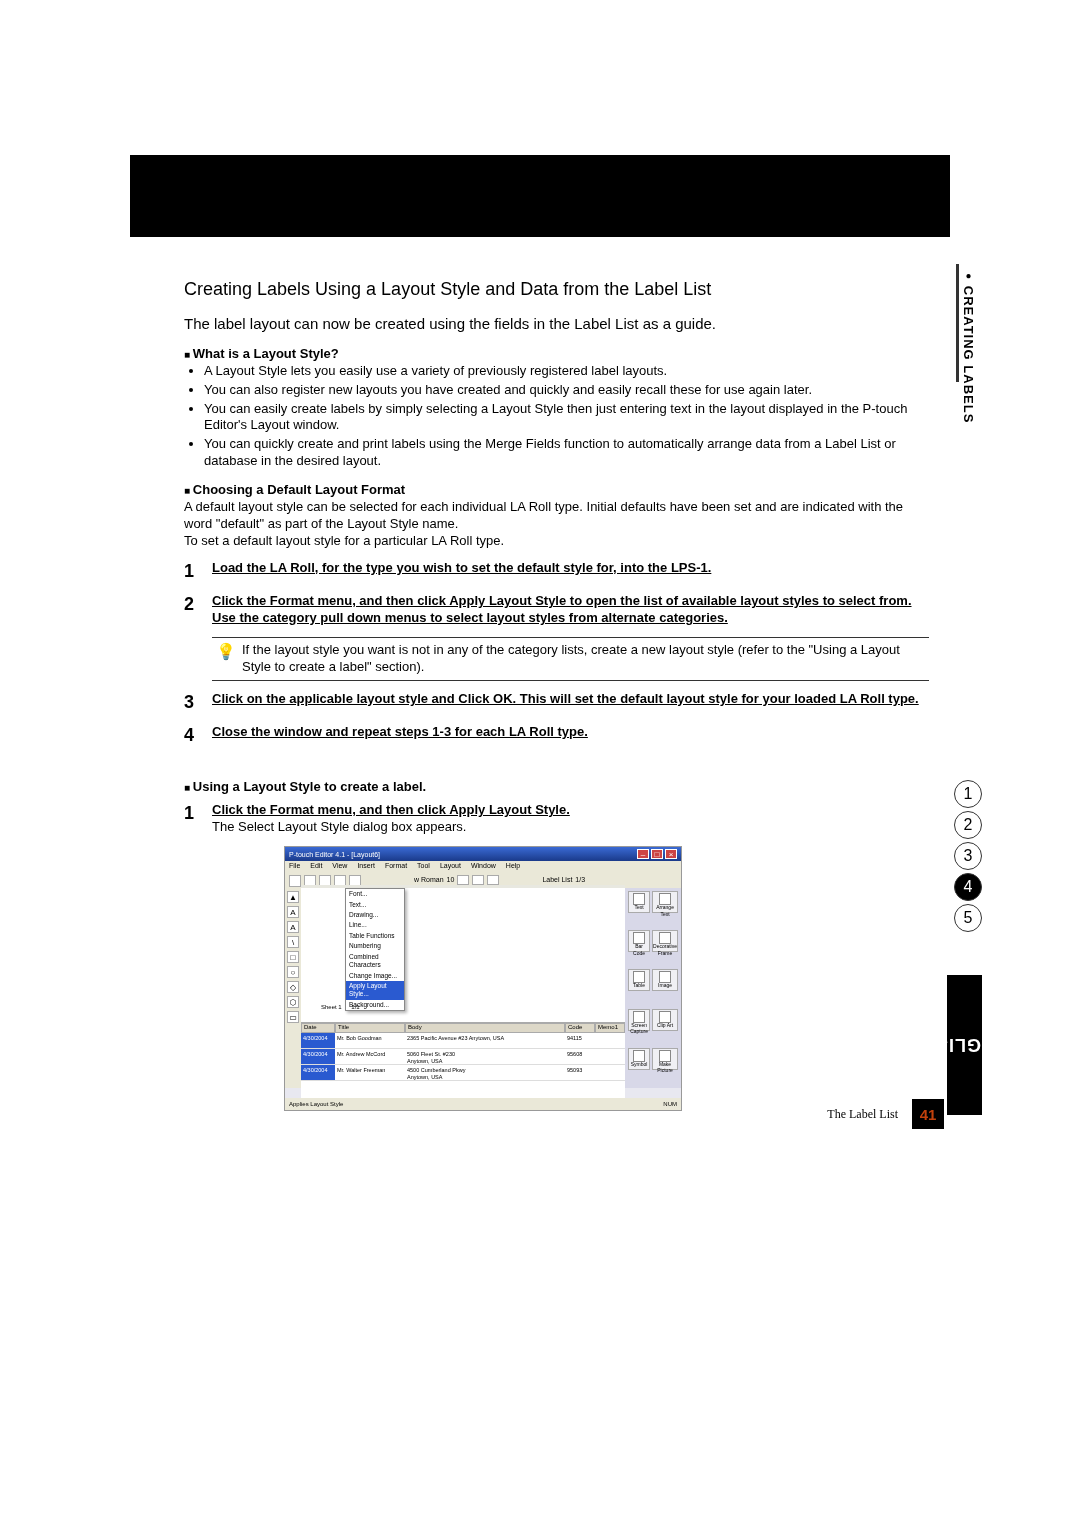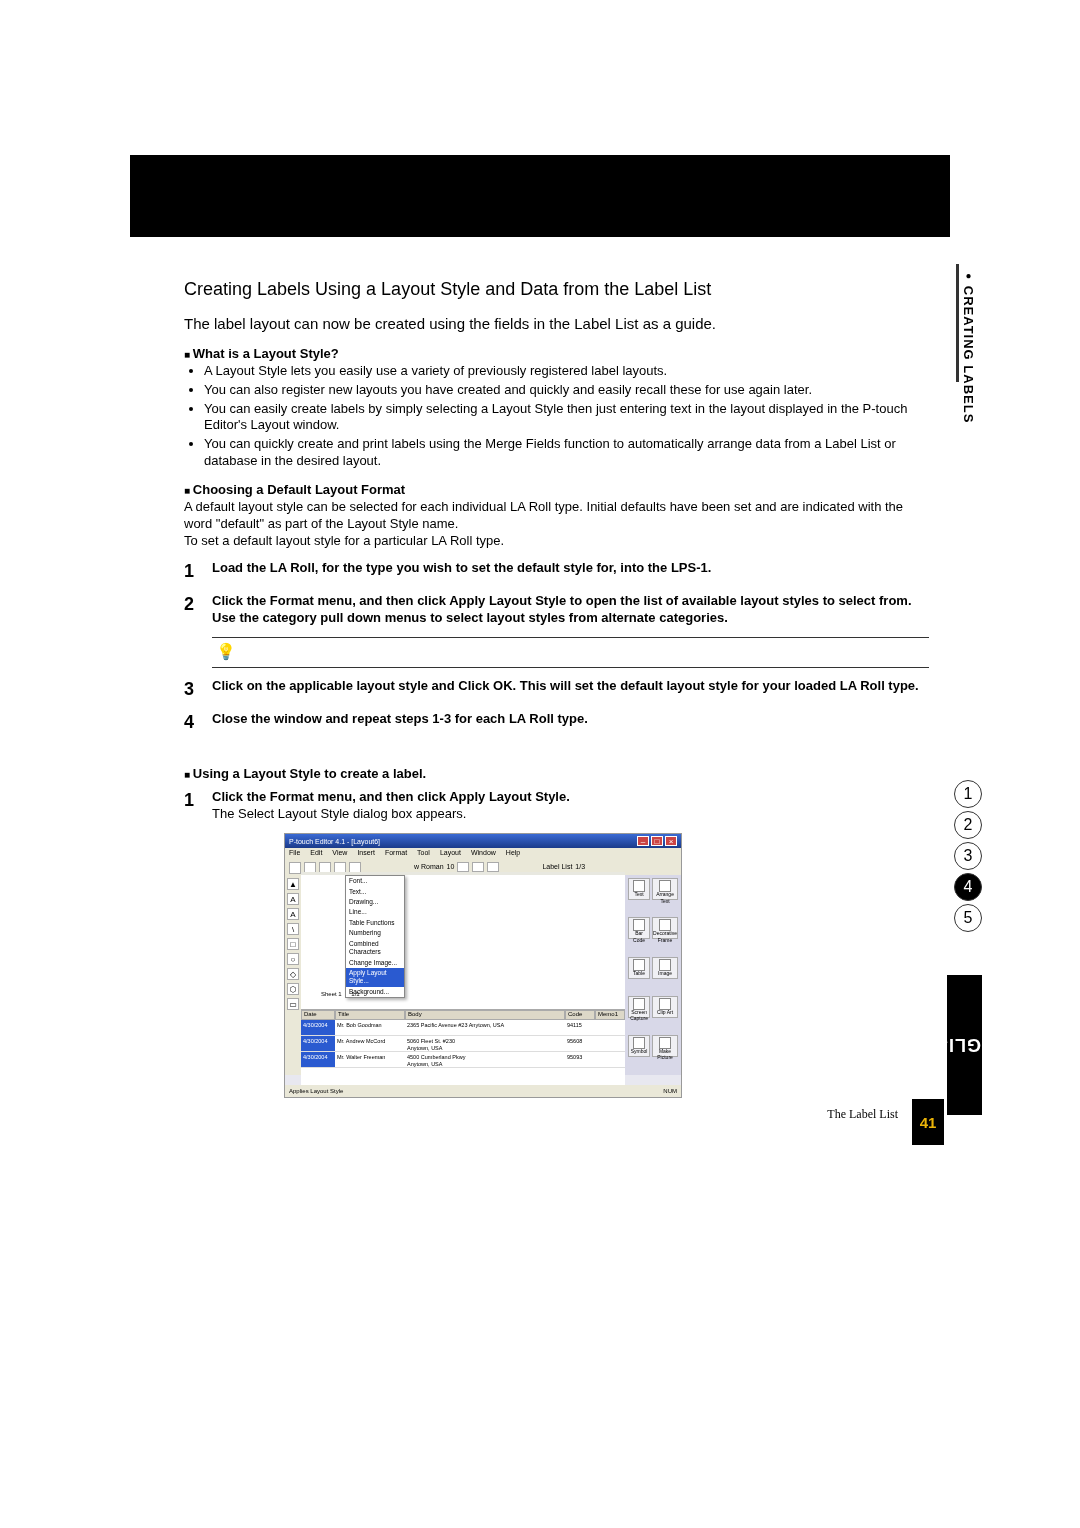--- a/index.html
+++ b/index.html
@@ -9,34 +9,34 @@
   .heading { font-weight: normal; font-size: 18px; margin-bottom: 13px; }
   .subtext { font-size: 15px; margin-bottom: 8px; }
   .blockhead { font-weight: bold; font-size: 13px; margin-top: 12px; }
   .blockhead::before { content: "■ "; font-size: 10px; color: #000; }
   ul.bullets { list-style: disc; padding-left: 20px; }
   ul.bullets li { margin-bottom: 2px; }
   .steps { margin-top: 10px; }
   .step { display: flex; margin-bottom: 10px; }
   .stepnum { font-weight: bold; font-size: 18px; width: 28px; flex-shrink: 0; }
   .stepbody { flex: 1; font-size: 13px; }
-  .steptitle { font-weight: bold; }
+  .steptitle { font-weight: bold; text-decoration: underline; }
   .note { display: flex; align-items: flex-start; margin: 8px 0 10px 28px; border-top: 1px solid #333; border-bottom: 1px solid #333; padding: 4px 4px; }
   .note .bulb { width: 20px; flex-shrink: 0; font-size: 16px; color: #6aa; margin-right: 6px; }
   .note .ntext { font-size: 13px; }
   .sidebar-v { position: absolute; left: 961px; top: 270px; writing-mode: vertical-rl; font-size: 13px; letter-spacing: 1px; font-weight: bold; }
   .sidebar-v .bullet { font-size: 10px; }
   .sidebar-line { position: absolute; left: 956px; top: 264px; width: 3px; height: 118px; background: #333; }
   .numcol { position: absolute; left: 954px; top: 780px; width: 30px; }
   .numcircle { width: 28px; height: 28px; border: 1px solid #333; border-radius: 50%; display: flex; align-items: center; justify-content: center; font-size: 16px; background: #fff; margin-bottom: 3px; }
   .numcircle.active { background: #000; color: #fff; }
   .englishbox { position: absolute; left: 947px; top: 975px; width: 35px; height: 140px; background: #000; display: flex; align-items: center; justify-content: center; }
   .englishbox span { writing-mode: vertical-rl; transform: rotate(90deg); color: #fff; font-weight: bold; font-size: 18px; letter-spacing: 1px; }
   .footlabel { position: absolute; right: 46px; top: 0; font-size: 12px; font-family: Georgia, serif; }
-  .footnum { position: absolute; right: 0; top: -8px; width: 32px; height: 46px; background: #000; color: #eab308; display: flex; align-items: center; justify-content: center; font-size: 15px; font-weight: bold; }
+  .footnum { position: absolute; right: 0; top: -8px; width: 32px; height: 30px; background: #000; color: #c2410c; display: flex; align-items: center; justify-content: center; font-size: 15px; font-weight: bold; }
   .screenshot { margin: 6px 0 0 100px; width: 398px; height: 265px; border: 1px solid #999; background: #e8e8f0; position: relative; font-size: 7px; }
   .ss-title { height: 14px; background: linear-gradient(#3a6ad4,#1a3a8a); color: #fff; padding: 1px 4px; display: flex; justify-content: space-between; align-items: center; }
   .ss-title .winbtns { display: flex; gap: 2px; }
   .ss-title .winbtns span { display: inline-block; width: 12px; height: 10px; background: #c44; border: 1px solid #fff; color: #fff; text-align: center; line-height: 9px; font-size: 8px; }
   .ss-menu { height: 12px; background: #eae8d8; padding: 0 4px; display: flex; gap: 10px; color: #000; }
   .ss-toolbar { height: 15px; background: #eae8d8; display: flex; align-items: center; gap: 3px; padding: 0 4px; }
   .ss-toolbar .tbtn { width: 12px; height: 12px; border: 1px solid #aaa; background: #fff; display: inline-block; }
   .ss-main { display: flex; height: 200px; }
   .ss-left { width: 16px; background: #eae8d8; display: flex; flex-direction: column; gap: 3px; padding: 3px 2px; }
   .ss-left span { width: 12px; height: 12px; border: 1px solid #aaa; background: #fff; font-size: 8px; text-align: center; line-height: 11px; }
@@ -88,20 +88,21 @@
     <div class="step">
         <div class="stepnum">1</div>
         <div class="stepbody steptitle">Load the LA Roll, for the type you wish to set the default style for, into the LPS-1.</div>
       </div>
     <div class="step">
         <div class="stepnum">2</div>
         <div class="stepbody steptitle">Click the Format menu, and then click Apply Layout Style to open the list of available layout styles to select from.  Use the category pull down menus to select layout styles from alternate categories.</div>
       </div>
     <div class="note">
       <div class="bulb">💡</div>
+      <div class="ntext">If the layout style you want is not in any of the category lists, create a new layout style (refer to the "Using a Layout Style to create a label" section).</div>
     </div>
     <div class="step">
         <div class="stepnum">3</div>
         <div class="stepbody steptitle">Click on the applicable layout style and Click OK.  This will set the default layout style for your loaded LA Roll type.</div>
       </div>
     <div class="step">
         <div class="stepnum">4</div>
         <div class="stepbody steptitle">Close the window and repeat steps 1-3 for each LA Roll type.</div>
       </div>
   </div>

